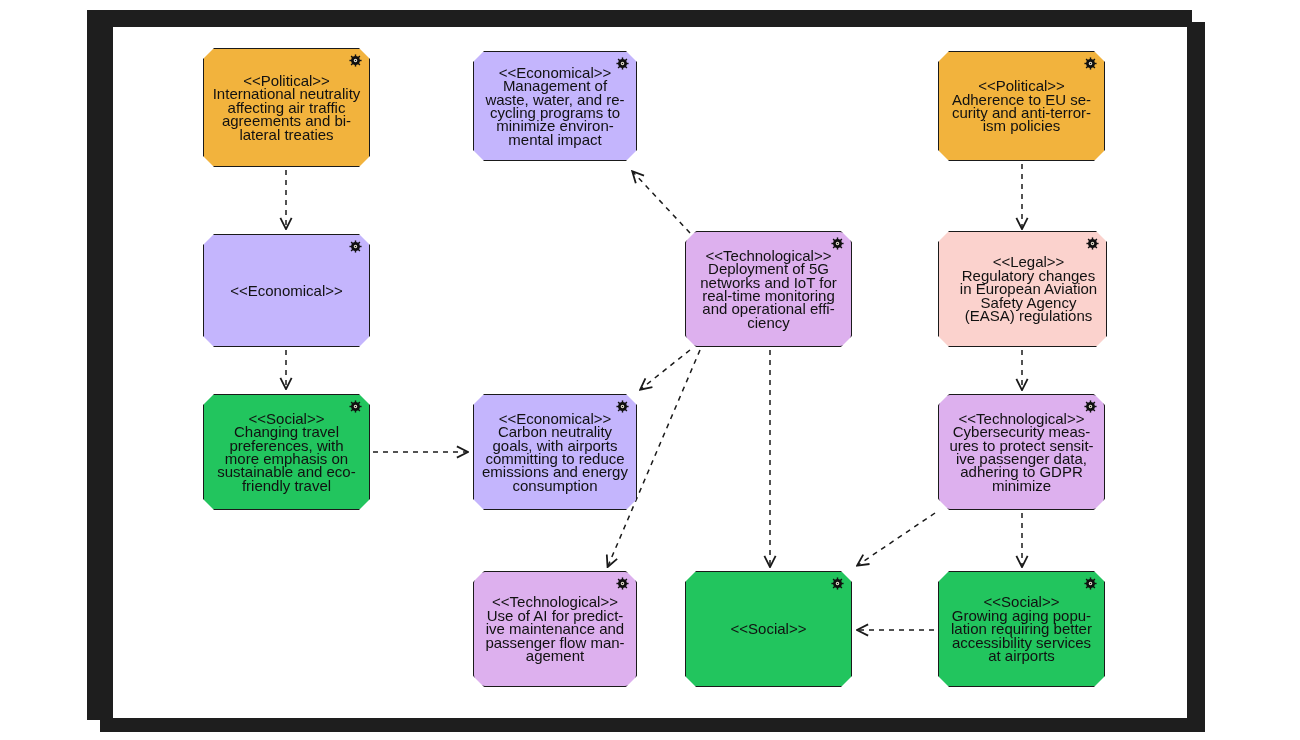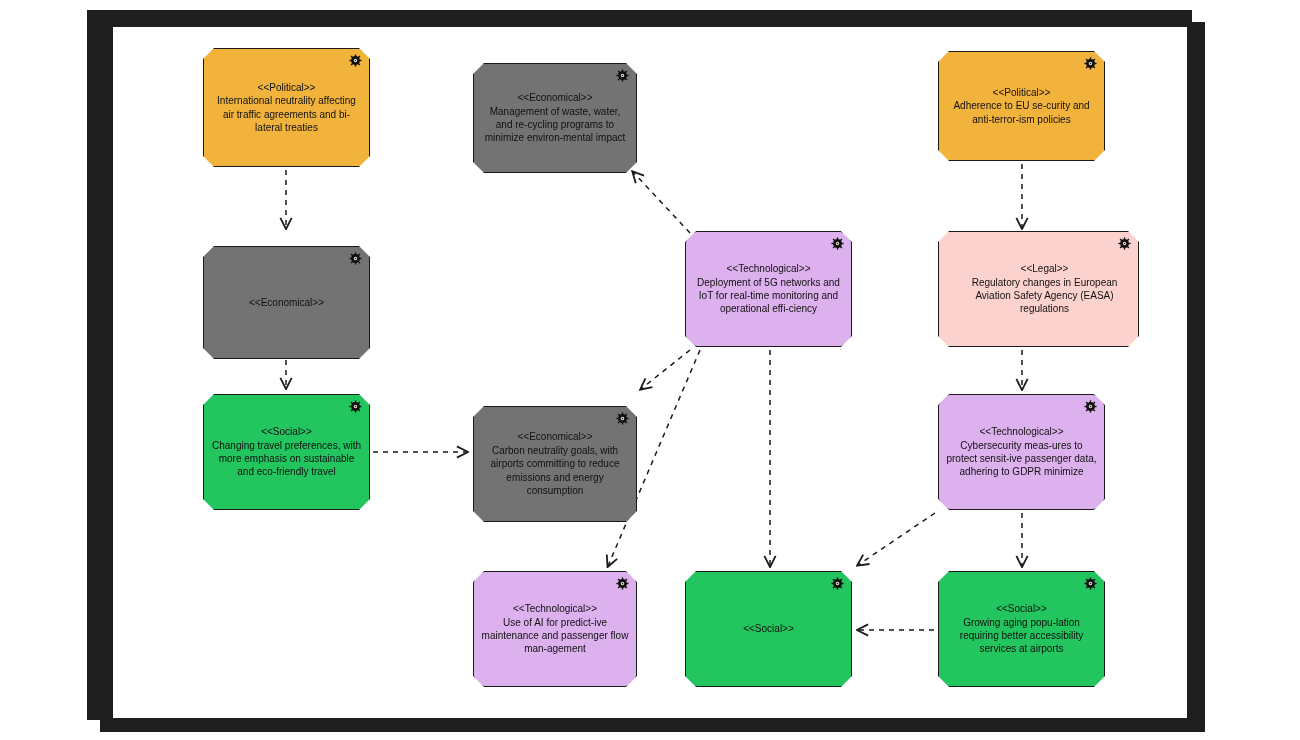--- a/index.html
+++ b/index.html
@@ -25,36 +25,36 @@
 
   svg#edges{position:absolute;left:0;top:0;width:1300px;height:740px;pointer-events:none;}
 
   .node{
     position:absolute;
     box-sizing:border-box;
     border:1.6px solid #1a1a1a;
     display:flex;align-items:center;justify-content:center;
     text-align:center;
     color:#111111;
-    font-size:10px;
+    font-size:15px;
     line-height:13.4px;
     
     clip-path:polygon(11px 0,calc(100% - 11px) 0,100% 11px,100% calc(100% - 11px),calc(100% - 11px) 100%,11px 100%,0 calc(100% - 11px),0 11px);
     filter:drop-shadow(3px 3px 0 rgba(40,40,40,0.55));
   }
   .node .txt{padding:0 7px;width:100%;}
   .node .stereo{display:block;}
   .node .body{display:block;}
 
   .gear{
     position:absolute;right:7px;top:5px;width:13px;height:13px;
   }
 
   .c-political{background:#f2b33d;}
-  .c-economical{background:#737373;margin-top:12px;}
+  .c-economical{background:#c4b5fd;}
   .c-social{background:#22c55e;}
   .c-technological{background:#ddb0ee;border-radius:12px;}
   .c-legal{background:#fbd2cd;}
 </style>
 </head>
 <body>
 
 <div id="canvas">
 
   <div id="frame-shadow"></div>
@@ -191,21 +191,21 @@
             <line x1="7.6" y1="16.4" x2="3.9" y2="20.1"></line>
           </g>
           <circle cx="12" cy="12" r="3.1" fill="#f5f0dc"></circle>
           <circle cx="12" cy="12" r="1.4" fill="#111"></circle>
         </svg>
         <div class="txt">
           <span class="stereo">&lt;&lt;Technological&gt;&gt;</span>
           <span class="body">Deployment of 5G networks and IoT for real-time monitoring and operational effi-ciency</span>
         </div>
       </div>
-      <div class="node c-legal" style="left: 938px; top: 231px; width: 201px; height: 116px; padding-left: 12px;">
+      <div class="node c-legal" style="left: 938px; top: 231px; width: 169px; height: 116px; padding-left: 12px;">
         <svg class="gear" viewBox="0 0 24 24">
           <g fill="#111">
             <circle cx="12" cy="12" r="8.2"></circle>
           </g>
           <g stroke="#111" stroke-width="2.6">
             <line x1="12" y1="0.8" x2="12" y2="6"></line>
             <line x1="12" y1="18" x2="12" y2="23.2"></line>
             <line x1="0.8" y1="12" x2="6" y2="12"></line>
             <line x1="18" y1="12" x2="23.2" y2="12"></line>
             <line x1="3.9" y1="3.9" x2="7.6" y2="7.6"></line>

